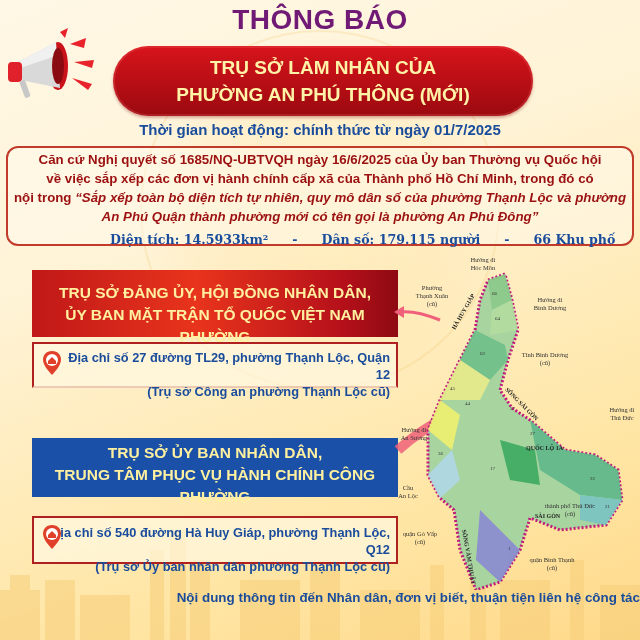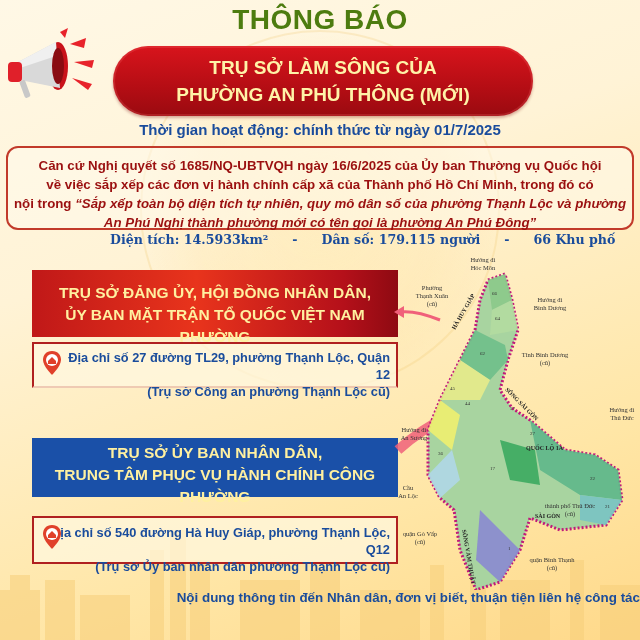--- a/index.html
+++ b/index.html
@@ -14,40 +14,40 @@
       border-radius: 50%;
       background: radial-gradient(circle, rgba(255,230,160,0.35) 0%, rgba(255,220,140,0.15) 50%, rgba(255,220,140,0) 70%);
       border: 2px solid rgba(240,200,110,0.25);
     }
     .skyline {
       position: absolute; left: 0; bottom: 0; width: 640px; height: 120px;
     }
     .megaphone { position: absolute; left: 2px; top: 26px; width: 110px; height: 90px; }
     .title {
       position: absolute; left: 0; width: 640px; top: 4px; text-align: center;
-      font-size: 28px; font-weight: bold; color: #4d7c0f; letter-spacing: 0.5px;
+      font-size: 28px; font-weight: bold; color: #701a75; letter-spacing: 0.5px;
     }
     .subtitle-pill {
       position: absolute; left: 113px; top: 46px; width: 420px; height: 70px;
       border-radius: 35px;
       background: linear-gradient(180deg, #d8141c 0%, #b40d14 60%, #9a0a10 100%);
       box-shadow: 0 2px 3px rgba(120,0,0,0.3), inset 0 0 0 2px rgba(255,120,120,0.2);
       color: #fff3a8; text-align: center; font-weight: bold; font-size: 19px; line-height: 27px;
       padding-top: 8px;
     }
     .op-time {
       position: absolute; left: 0; width: 640px; top: 121px; text-align: center;
       font-size: 15px; color: #1a4c9c; font-weight: bold;
     }
     .decision-box {
-      position: absolute; left: 6px; top: 146px; width: 628px; height: 84px;
+      position: absolute; left: 6px; top: 146px; width: 628px; height: 100px;
       border: 2px solid #c23a2a; border-radius: 12px;
       background: rgba(255,250,235,0.55);
       text-align: center; font-size: 13.3px; line-height: 19px; color: #9b1010; font-weight: bold;
-      padding-top: 8px;
+      padding-top: 2px;
     }
     .decision-box .quote { font-style: italic; }
     .stats {
       position: absolute; left: 110px; top: 232px; width: 440px;
       font-family: "DejaVu Serif", serif; font-weight: bold; font-size: 12.6px; color: #1a4c9c;
       display: flex; gap: 24px; white-space: nowrap;
     }
     .stats .sep { color: #1a4c9c; }
     .hq1-title {
       position: absolute; left: 32px; top: 270px; width: 366px; height: 67px;
@@ -110,31 +110,31 @@
   <polygon points="16,36 54,16 58,62 18,54" fill="#d9d9d9"></polygon>
   <polygon points="16,36 54,16 54,30 18,42" fill="#f0f0f0"></polygon>
   <rect x="6" y="36" width="14" height="20" rx="4" fill="#e0202a"></rect>
   <ellipse cx="56" cy="40" rx="6" ry="18" fill="#8a0c12"></ellipse>
   <rect x="20" y="54" width="6" height="18" rx="2" fill="#c8c8c8" transform="rotate(-20 23 63)"></rect>
 </svg>
 
 <div class="title">THÔNG BÁO</div>
 
 <div class="subtitle-pill">
-  <div>TRỤ SỞ LÀM SÔNG CỦA</div>
+  <div>TRỤ SỞ LÀM NHÂN CỦA</div>
   <div>PHƯỜNG AN PHÚ THÔNG (MỚI)</div>
 </div>
 
 <div class="op-time">Thời gian hoạt động: chính thức từ ngày 01/7/2025</div>
 
 <div class="decision-box">
   <div>Căn cứ Nghị quyết số 1685/NQ-UBTVQH ngày 16/6/2025 của Ủy ban Thường vụ Quốc hội</div>
   <div>về  việc sắp xếp các đơn vị hành chính cấp xã của Thành phố Hồ Chí Minh, trong đó có</div>
   <div><span>nội trong </span><span class="quote">“Sắp xếp toàn bộ diện tích tự nhiên, quy mô dân số của phường Thạnh Lộc và phường</span></div>
-  <div class="quote">An Phú Nghị thành phường mới có tên gọi là phường An Phú Đông”</div>
+  <div class="quote">An Phú Quận thành phường mới có tên gọi là phường An Phú Đông”</div>
 </div>
 
 <div class="stats">
   <span>Diện tích: 14.5933km²</span>
   <span class="sep">-</span>
   <span>Dân số: 179.115 người</span>
   <span class="sep">-</span>
   <span>66 Khu phố</span>
 </div>
 

